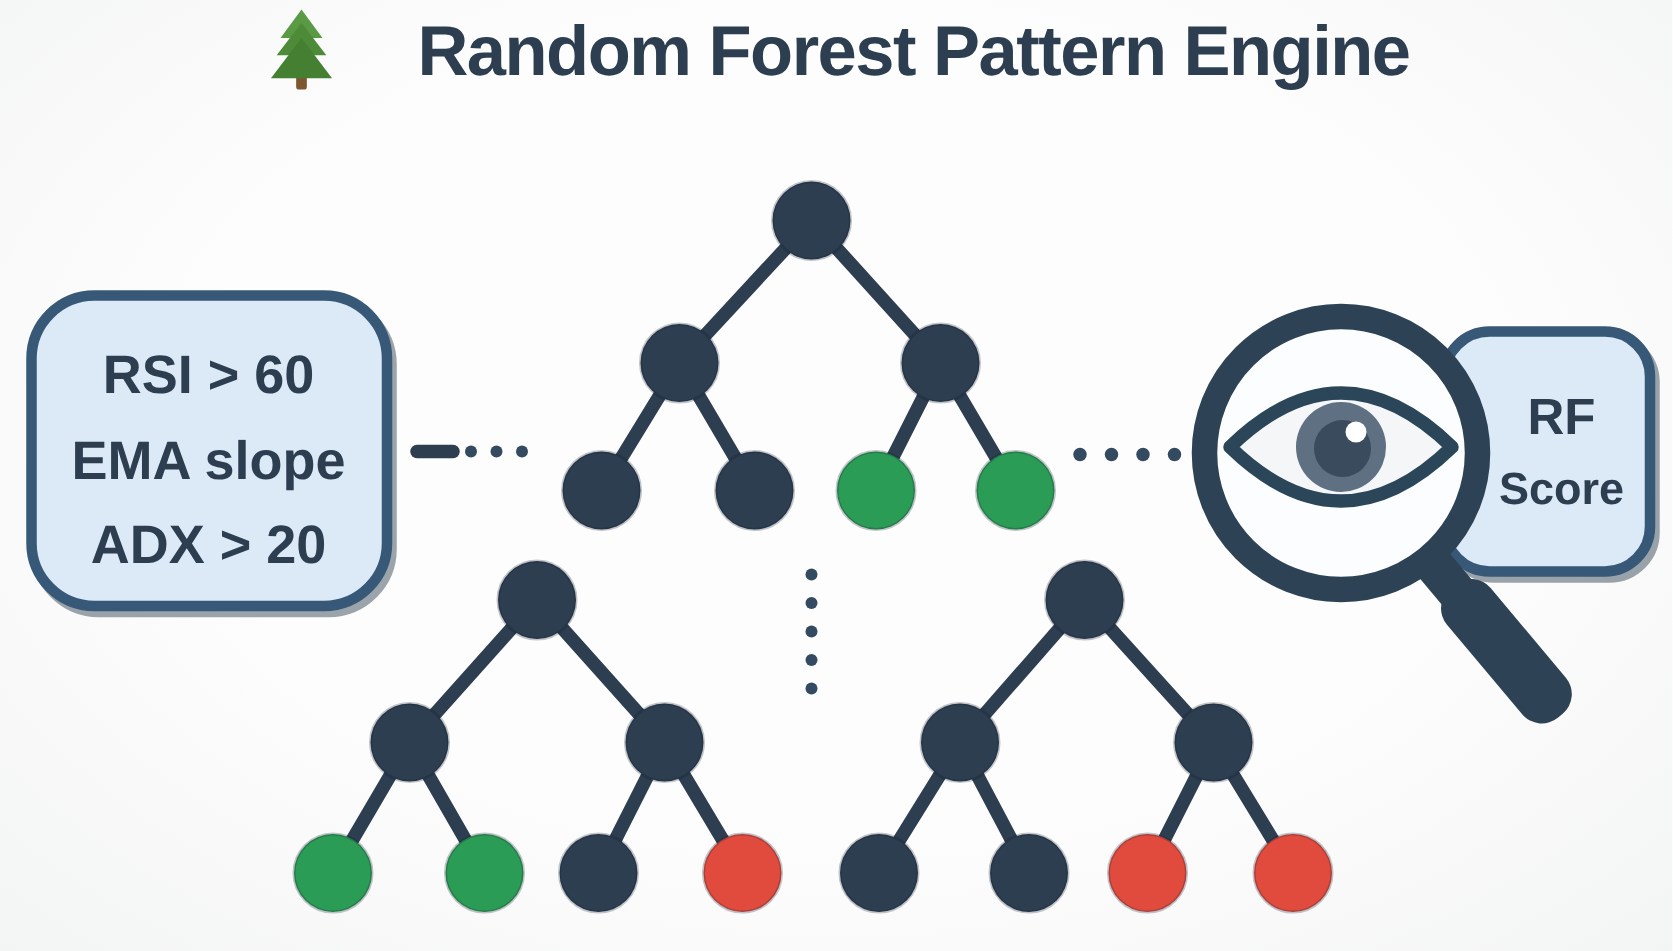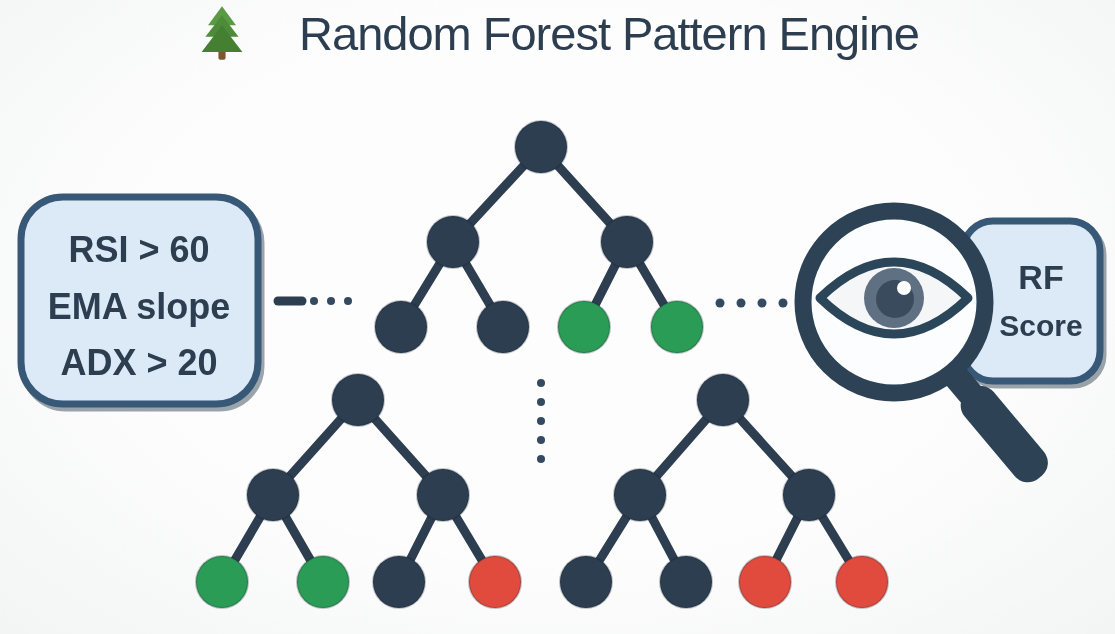--- a/index.html
+++ b/index.html
@@ -15,21 +15,21 @@
     position: absolute;
     top: 5px; left: 0; right: 0;
     display: flex;
     justify-content: center;
     align-items: center;
     gap: 15px;
     z-index: 3;
   }
   .title-text {
     font-size: 47px;
-    font-weight: 400;
+    font-weight: 700;
     letter-spacing: -1px;
     color: var(--accent-text, #2c3e50);
     margin-left: 36px;
   }
   svg.diagram { position: absolute; top: 0; left: 0; z-index: 2; }
   .edge  { stroke: var(--edge, #2d3e50); stroke-width: 9; stroke-linecap: round; }
   .node  { stroke: rgba(14, 28, 42, 0.25); stroke-width: 2; }
   .node-dark { fill: var(--dark-node, #2d3e50); }
   .dot   { fill: #334a61; }
   .panel { fill: var(--box-fill, #dce9f6); stroke: var(--box-border, #375977); stroke-width: 7; }

